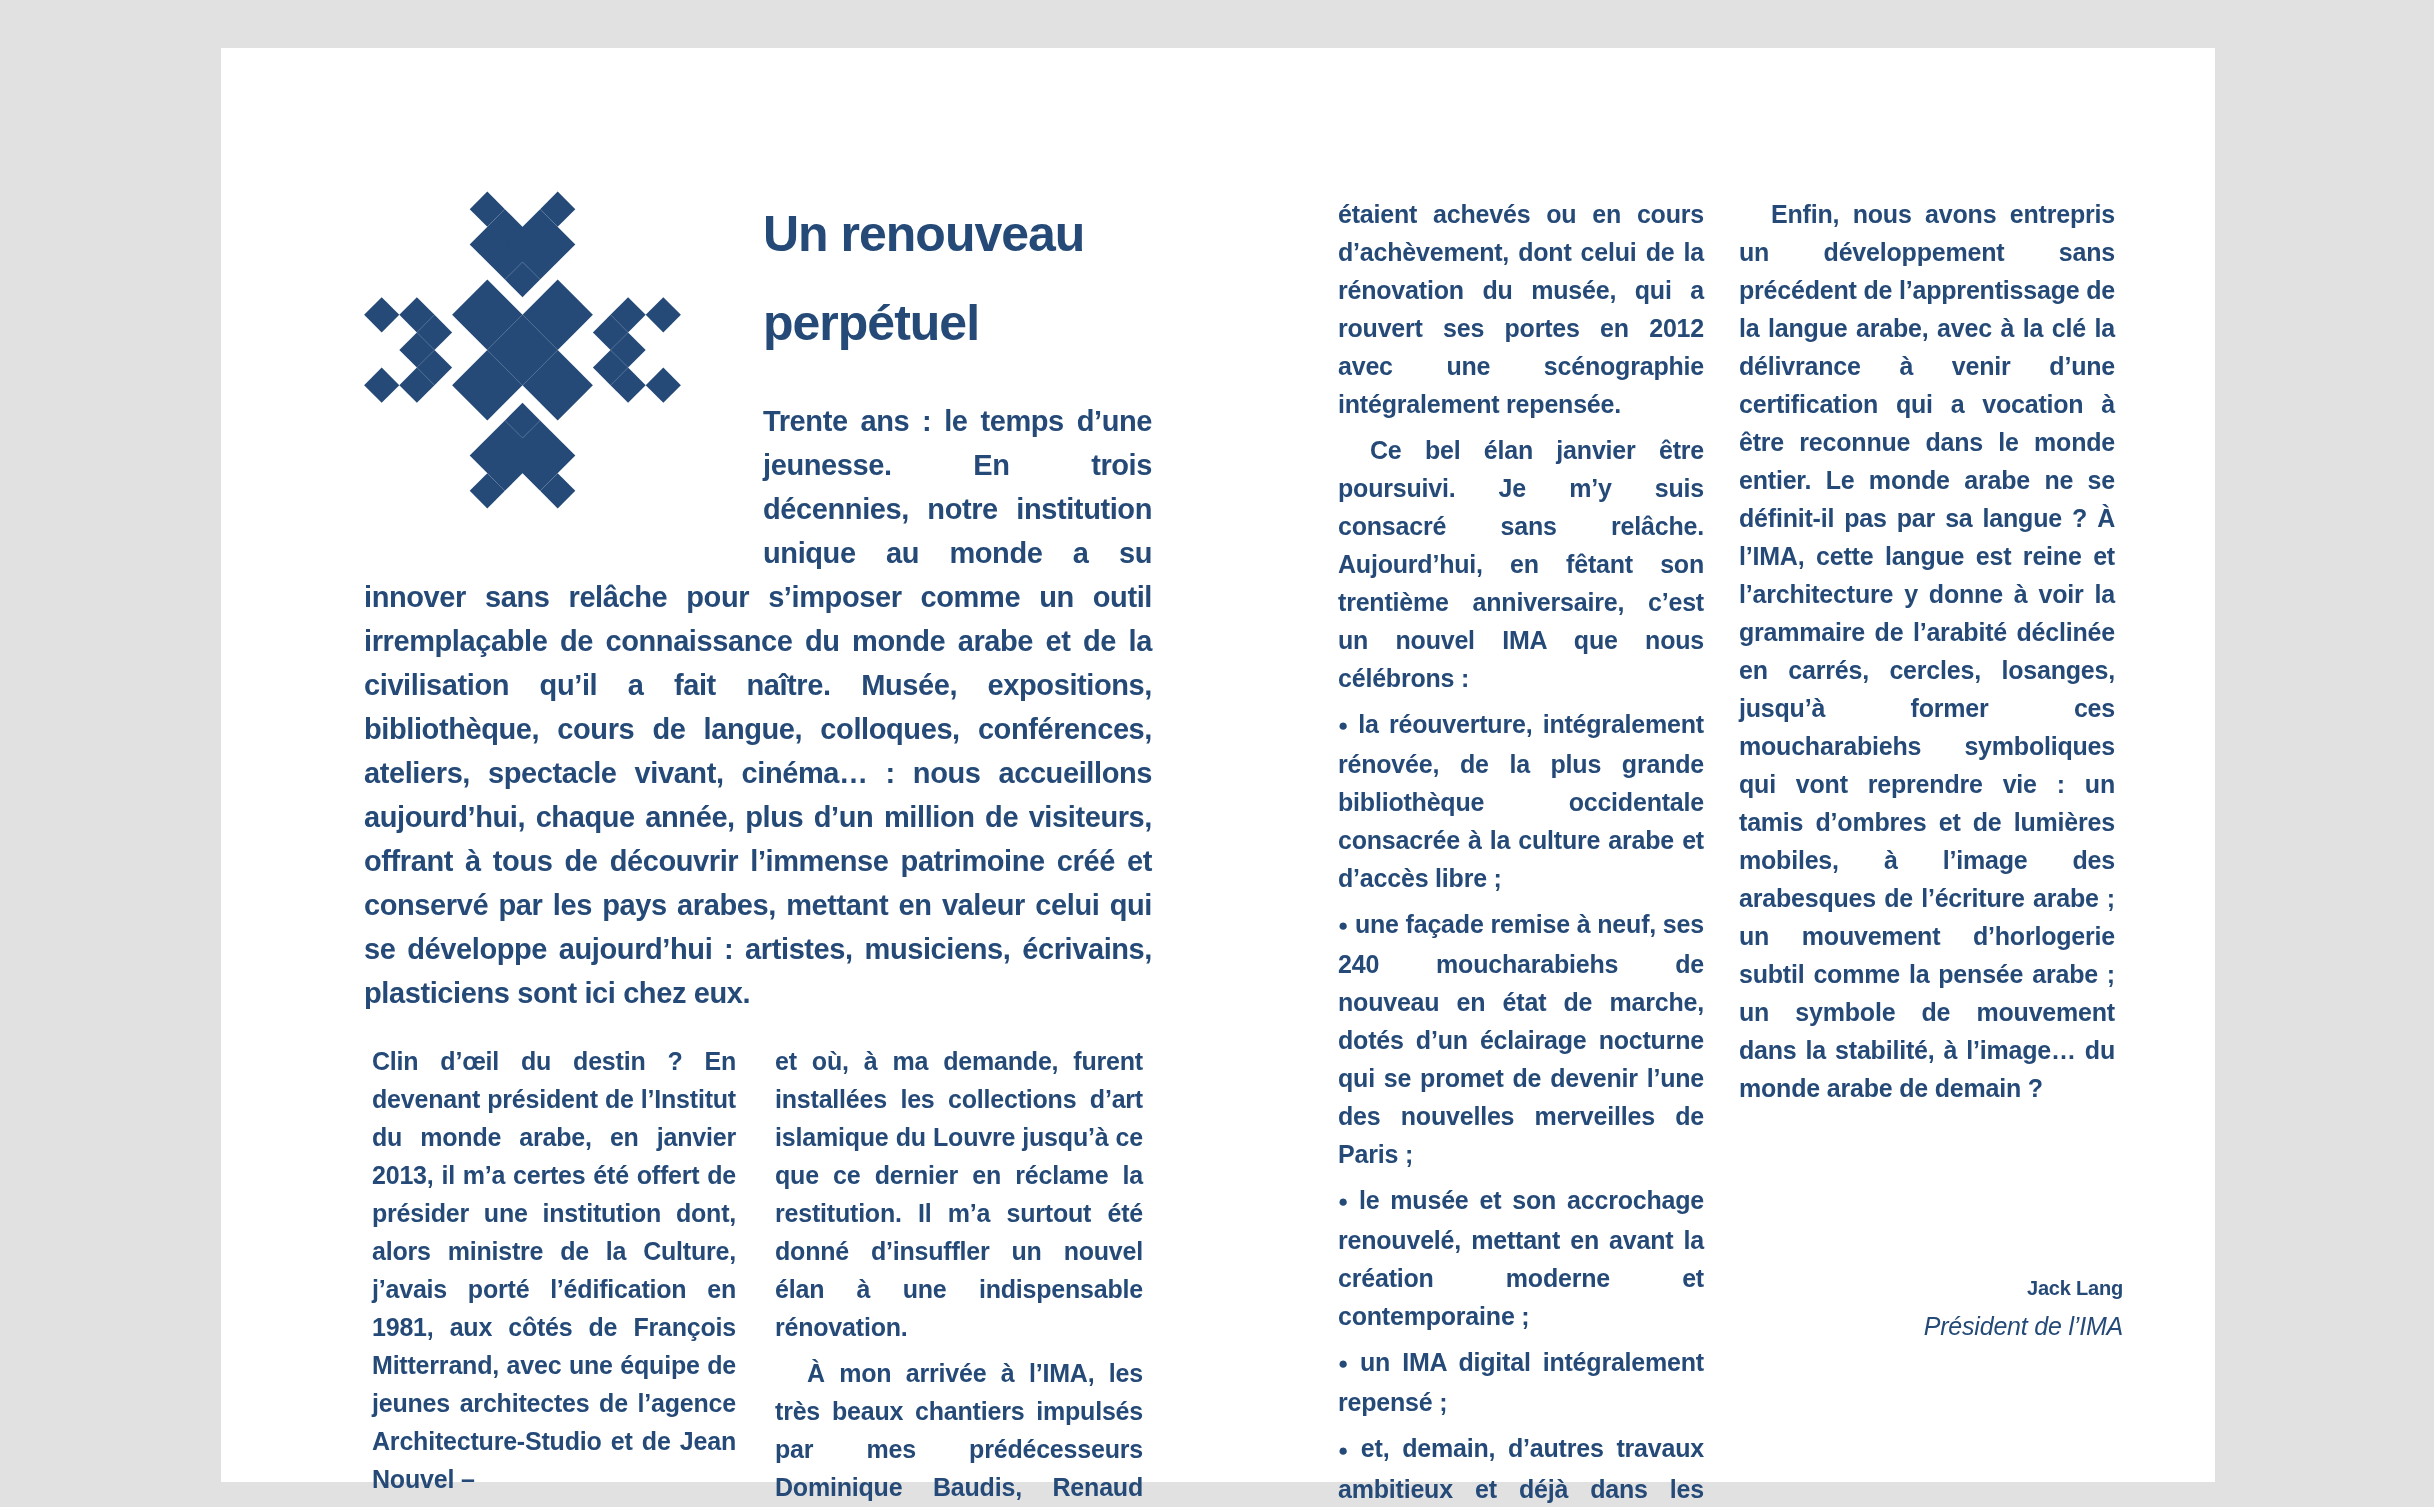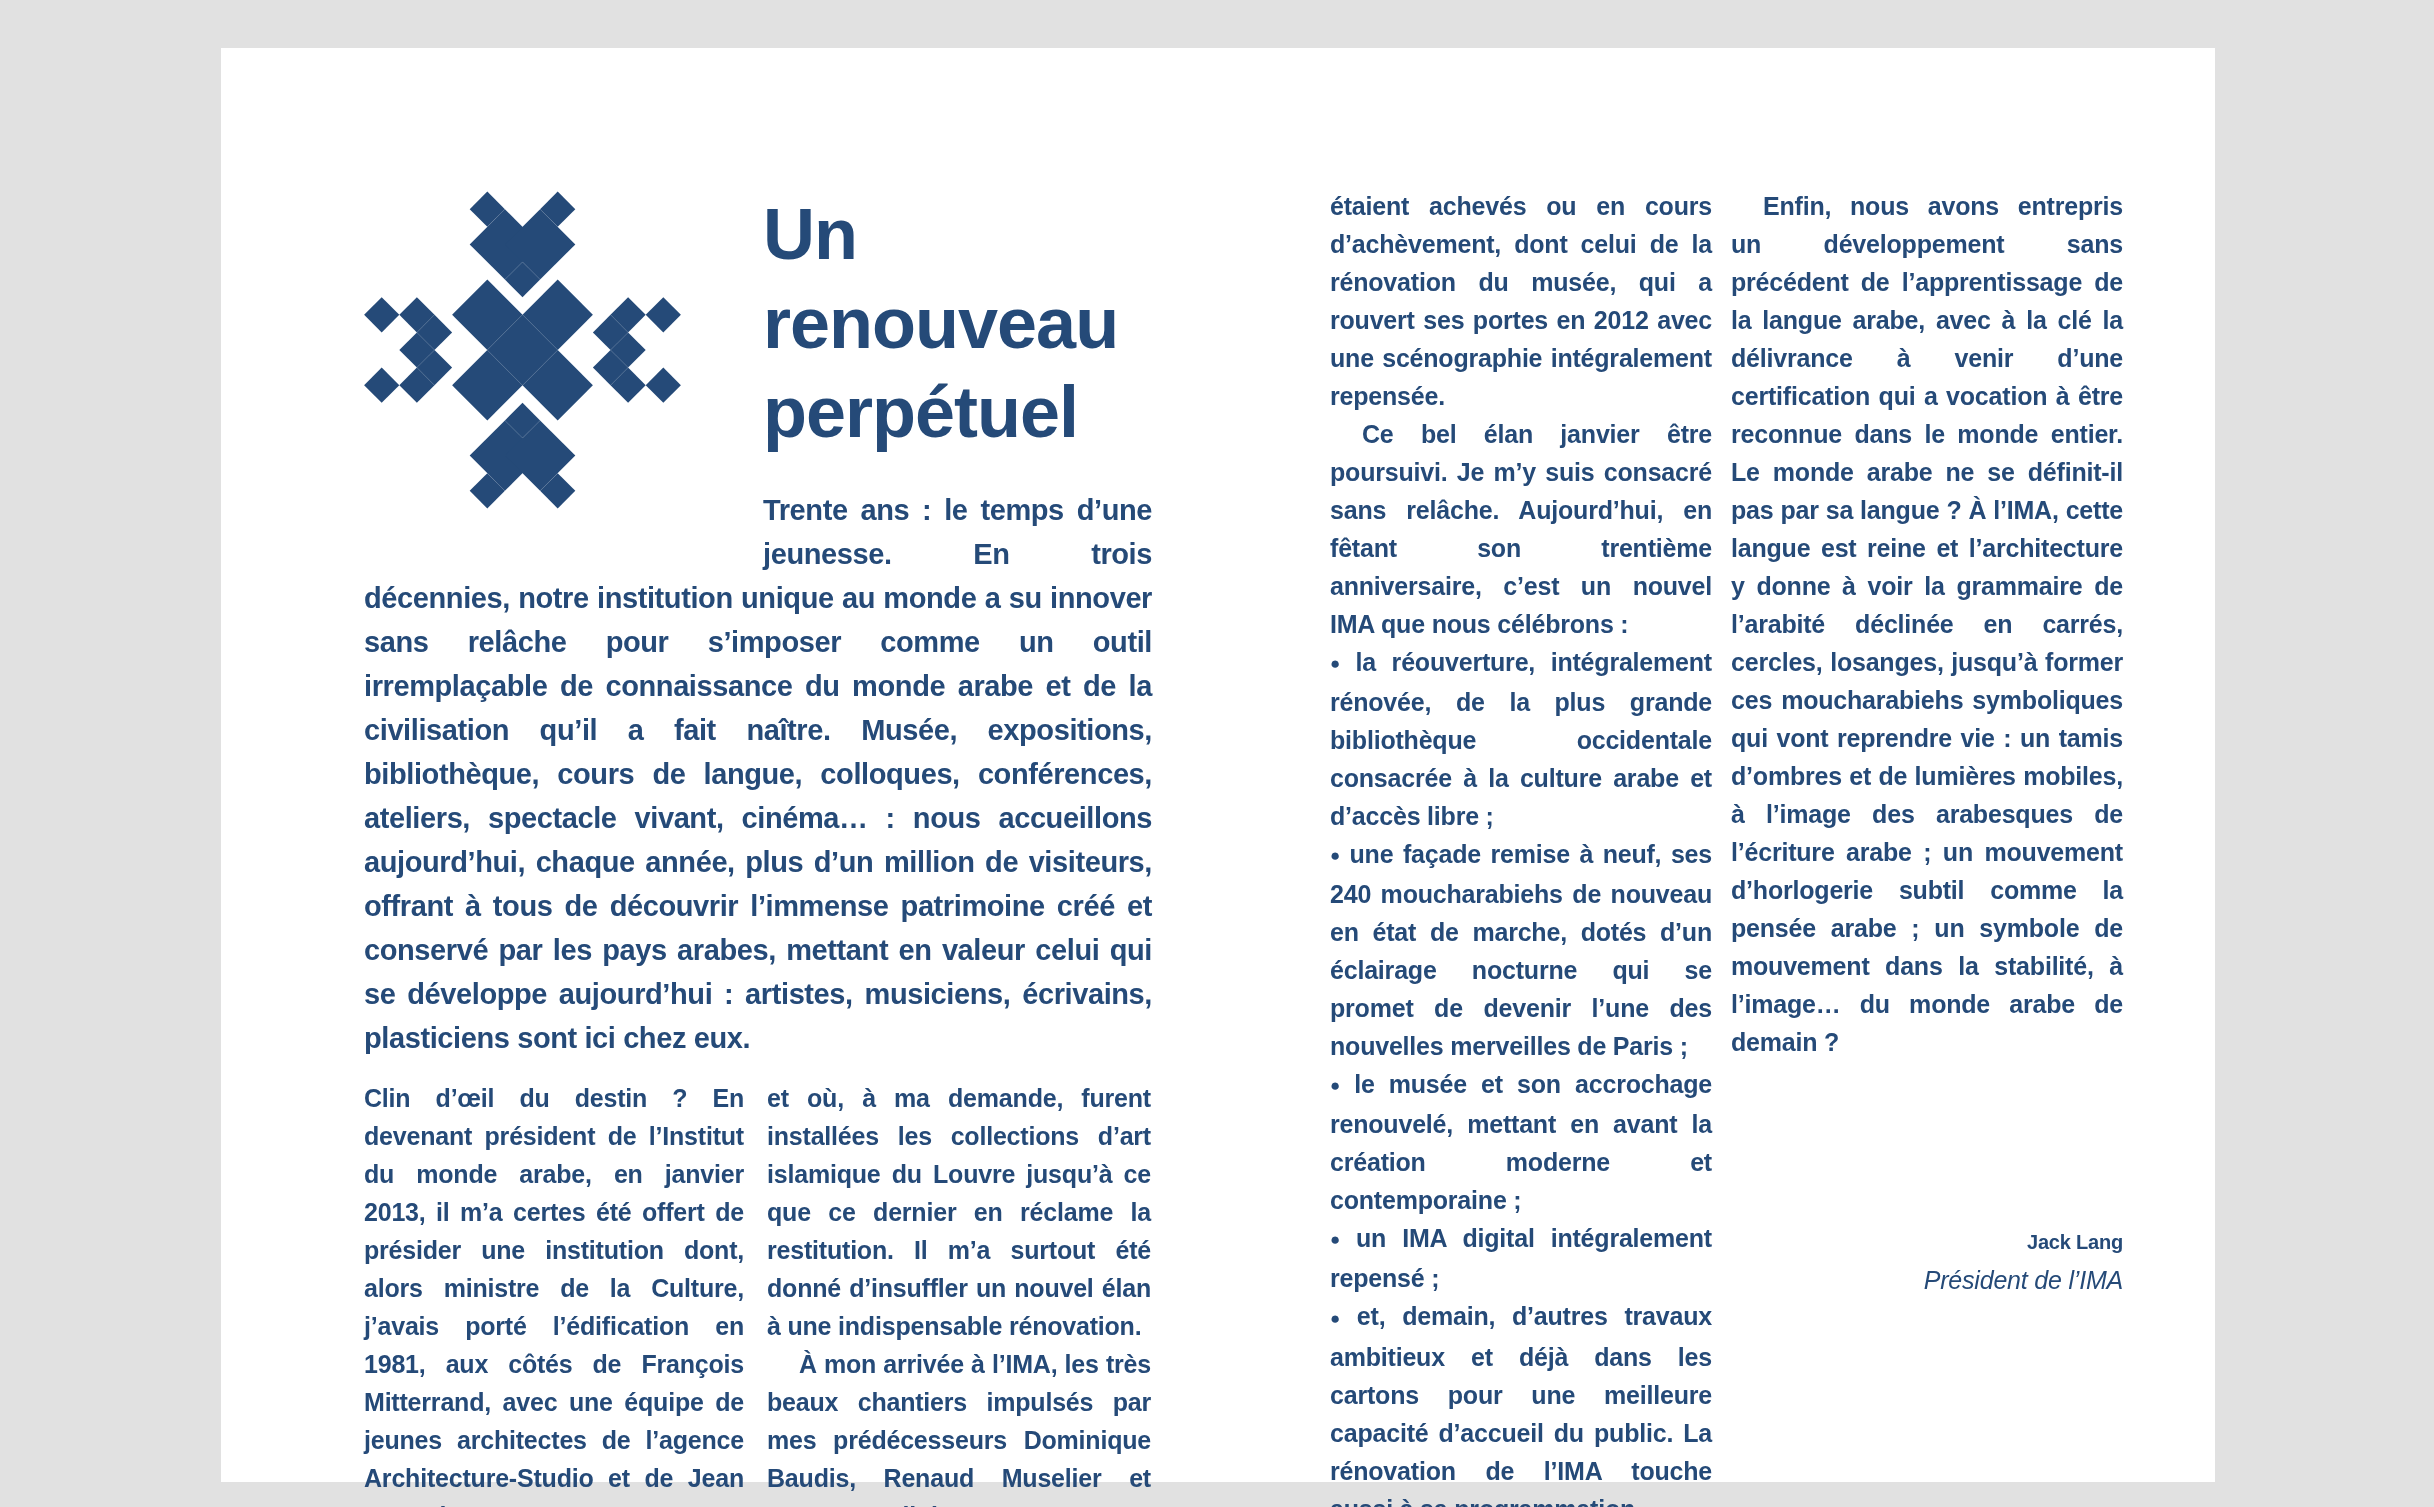--- a/index.html
+++ b/index.html
@@ -21,21 +21,21 @@
   }
   .logo{
     float:left;
     width:317px;height:352px;
     margin-right:82px;
     margin-bottom:46px;
   }
   .logo svg{display:block;width:100%;height:100%;}
   h1.title{
     margin:16px 0 0 0;
-    font-size:72px;line-height:89px;font-weight:700;
+    font-size:50px;line-height:89px;font-weight:700;
     letter-spacing:-1px;
     color:#254a78;
   }
   .lead{
     margin:31px 0 0 0;
     font-size:29px;line-height:44px;font-weight:700;
     letter-spacing:-0.4px;
     color:#254a78;
     text-align:justify;
   }
@@ -48,21 +48,21 @@
     color:#254a78;
     font-size:25px;line-height:38px;font-weight:700;
     letter-spacing:-0.2px;
     text-align:justify;
   }
   .two-col .c1{width:380px;}
   .two-col .c2{width:384px;}
   
   .col3{position:absolute;left:1109px;top:139px;width:382px;}
   .col4{position:absolute;left:1510px;top:139px;width:392px;}
-  .bodycol p{margin:0;}
+  .bodycol p{margin:8px;}
   .bodycol p.indent{text-indent:32px;}
   .bullet-glyph{
     font-size:17px;
     vertical-align:1.9px;
     margin-right:6.7px;
   }
   .signature{
     margin-top:162px;
     text-align:right;
     color:#254a78;

